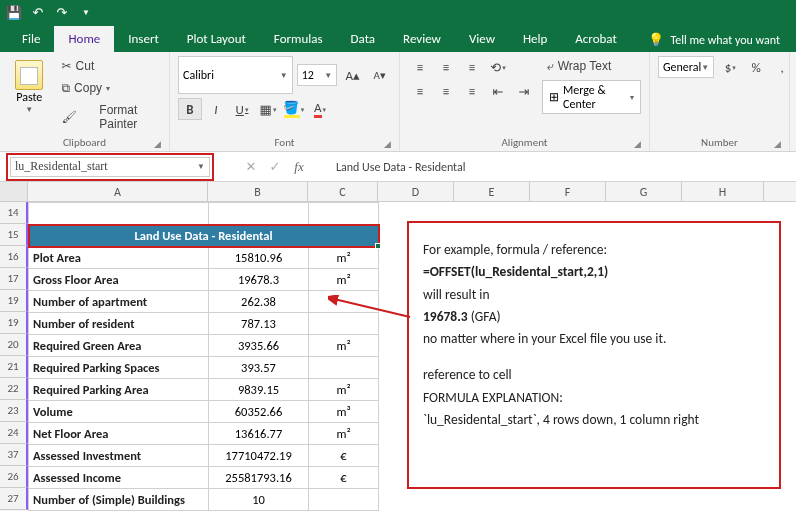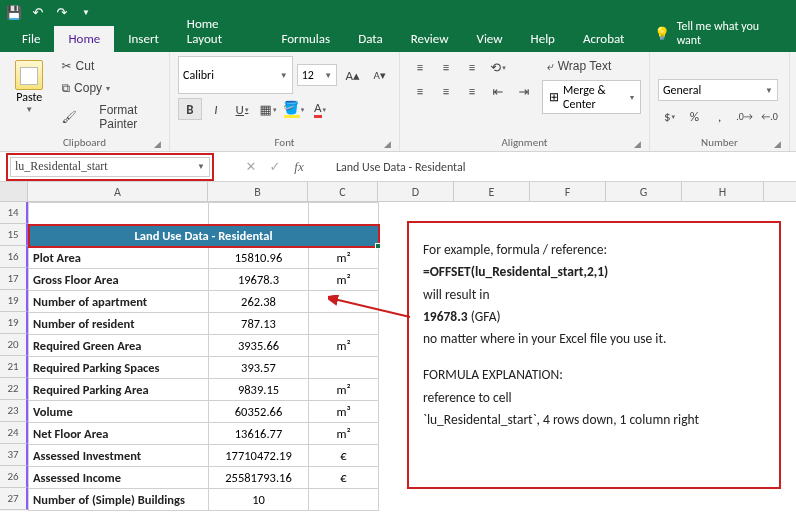--- a/index.html
+++ b/index.html
@@ -35,21 +35,21 @@
   .caret { font-size: 8px; color:#666; }
   .font-row { display:flex; gap:2px; margin-top:4px; }
   .tool { width:24px; height:22px; border:1px solid transparent; display:inline-flex; align-items:center; justify-content:center; font-size:13px; cursor:pointer; color:#444; }
   .tool .sub-caret { font-size:7px; margin-left:1px; color:#666; }
   .color-bar { border-bottom:3px solid; padding-bottom:0; }
 
   .align-col { display:flex; flex-direction:column; gap:2px; }
   .align-row { display:flex; gap:2px; align-items:center; }
   .merge-btn { border:1px solid #c9c9c9; background:#fff; padding:2px 6px; font-size:12px; display:flex; align-items:center; gap:4px; cursor:pointer; }
 
-  .num-col { display:flex; flex-direction:column; gap:4px;margin-top:23px; }
+  .num-col { display:flex; gap:4px; }
   .num-sel { border:1px solid #ccc; background:#fff; width:120px; height:22px; padding:0 4px; font-size:12px; display:flex; align-items:center; justify-content:space-between; }
 
   
   .namebar { height: 30px; display:flex; align-items:center; border-bottom:1px solid #d4d4d4; background:#fff; padding:3px 6px; gap:6px; }
   .namebox-wrap { border:2.5px solid #cc1e1e; padding:2px; }
   .namebox { border:1px solid #ccc; width:200px; height:20px; display:flex; align-items:center; justify-content:space-between; padding:0 4px; font-size:12px; color:#444;font-family:Liberation Serif, serif; }
   .fbar-btns { display:flex; gap:2px; margin-left:20px; }
   .fbar-btn { width:22px; height:20px; color:#aaa; display:inline-flex; align-items:center; justify-content:center; font-size:13px; }
   .fx { font-style:italic; font-family: "Times New Roman", serif; color:#666; font-size:13px; }
   .fbar-text { margin-left:20px; color:#444; font-size:12px; }
@@ -89,21 +89,21 @@
   <span class="tb-icon">💾</span>
   <span class="tb-icon">↶</span>
   <span class="tb-icon">↷</span>
   <span class="tb-icon" style="font-size:8px;">▼</span>
 </div>
 
 <div class="ribbon-tabs">
   <div class="ribbon-tab">File</div>
   <div class="ribbon-tab active">Home</div>
   <div class="ribbon-tab">Insert</div>
-  <div class="ribbon-tab">Home Layout</div>
+  <div class="ribbon-tab">Plot Layout</div>
   <div class="ribbon-tab">Formulas</div>
   <div class="ribbon-tab">Data</div>
   <div class="ribbon-tab">Review</div>
   <div class="ribbon-tab">View</div>
   <div class="ribbon-tab">Help</div>
   <div class="ribbon-tab">Acrobat</div>
   <div class="ribbon-tell">
     <span class="bulb">💡</span>
     <span>Tell me what you want</span>
   </div>
@@ -341,22 +341,22 @@
     </div>
   </div>
 
   <div class="anno">
     <div>For example, formula / reference:</div>
     <div><b>=OFFSET(lu_Residental_start,2,1)</b></div>
     <div>will result in</div>
     <div><b>19678.3</b><span> (GFA)</span></div>
     <div>no matter where in your Excel file you use it.</div>
     <div style="height:14px;"></div>
+    <div>reference to cell</div>
     <div>FORMULA EXPLANATION:</div>
-    <div>reference to cell</div>
     <div>`lu_Residental_start`, 4 rows down, 1 column right</div>
   </div>
 
   <svg class="arrow-svg" width="90" height="40">
     <defs>
         <marker id="ah" markerWidth="8" markerHeight="8" refX="2" refY="3" orient="auto">
           <path d="M0,0 L0,6 L7,3 z" fill="#cc1e1e"></path>
         </marker>
       </defs>
     <line x1="82" y1="2" x2="6" y2="-16" stroke="#cc1e1e" stroke-width="2" marker-end="url(#ah)" transform="translate(0,20)"></line>

